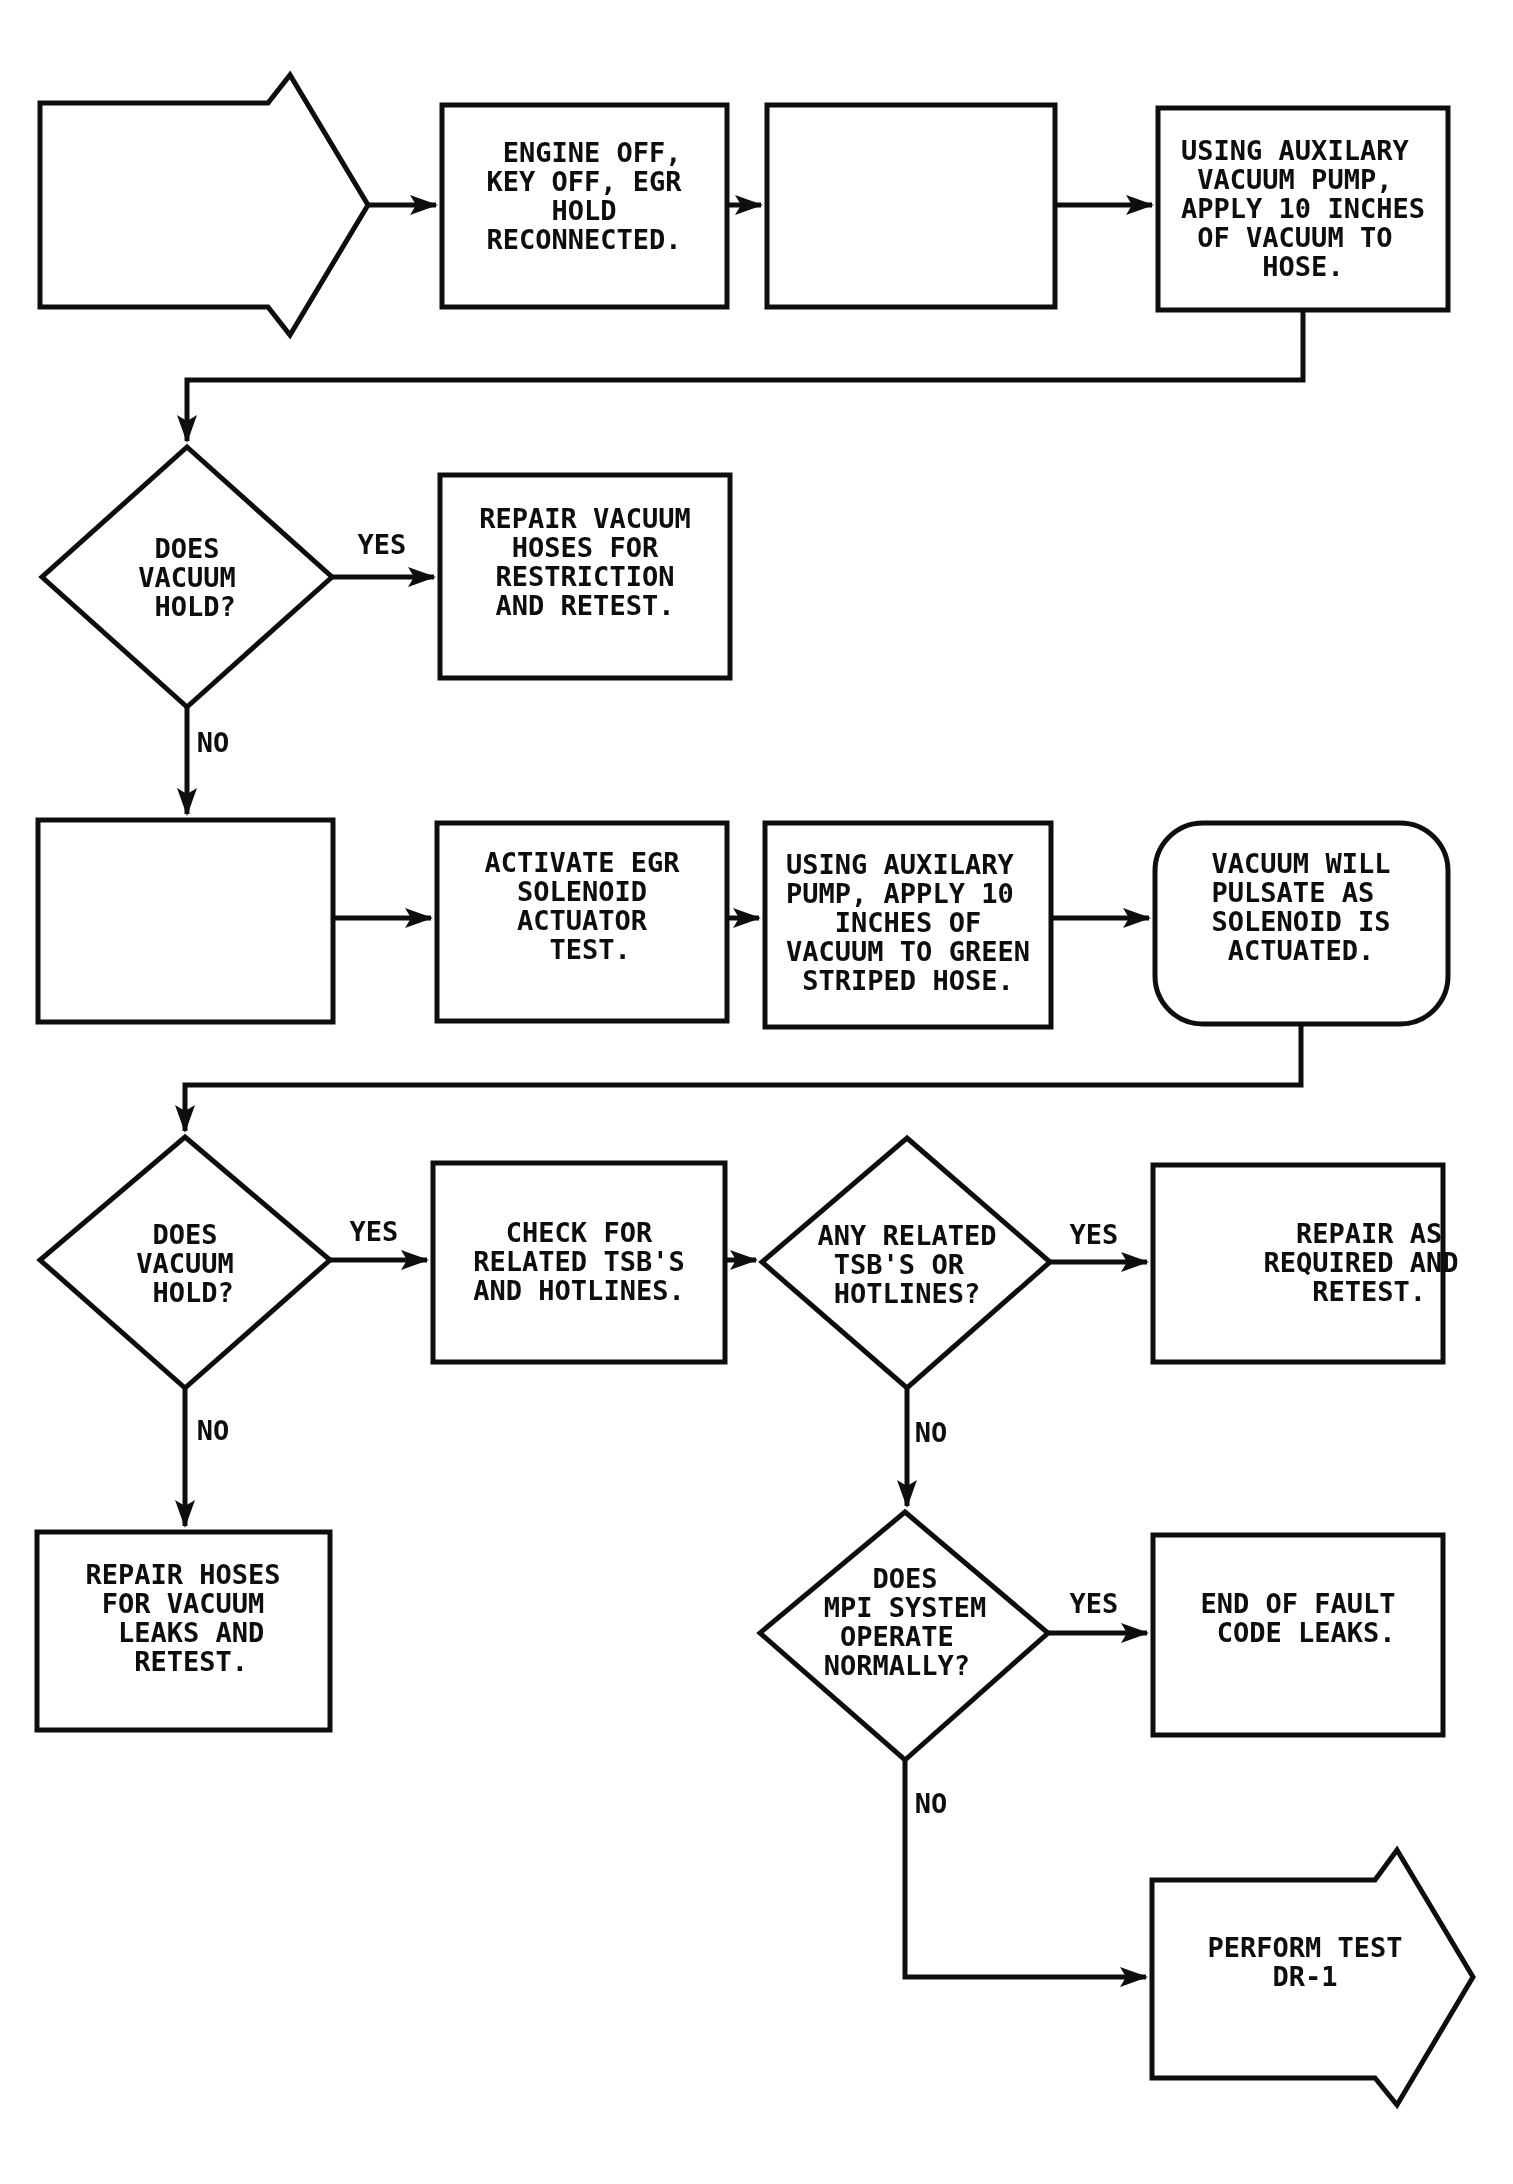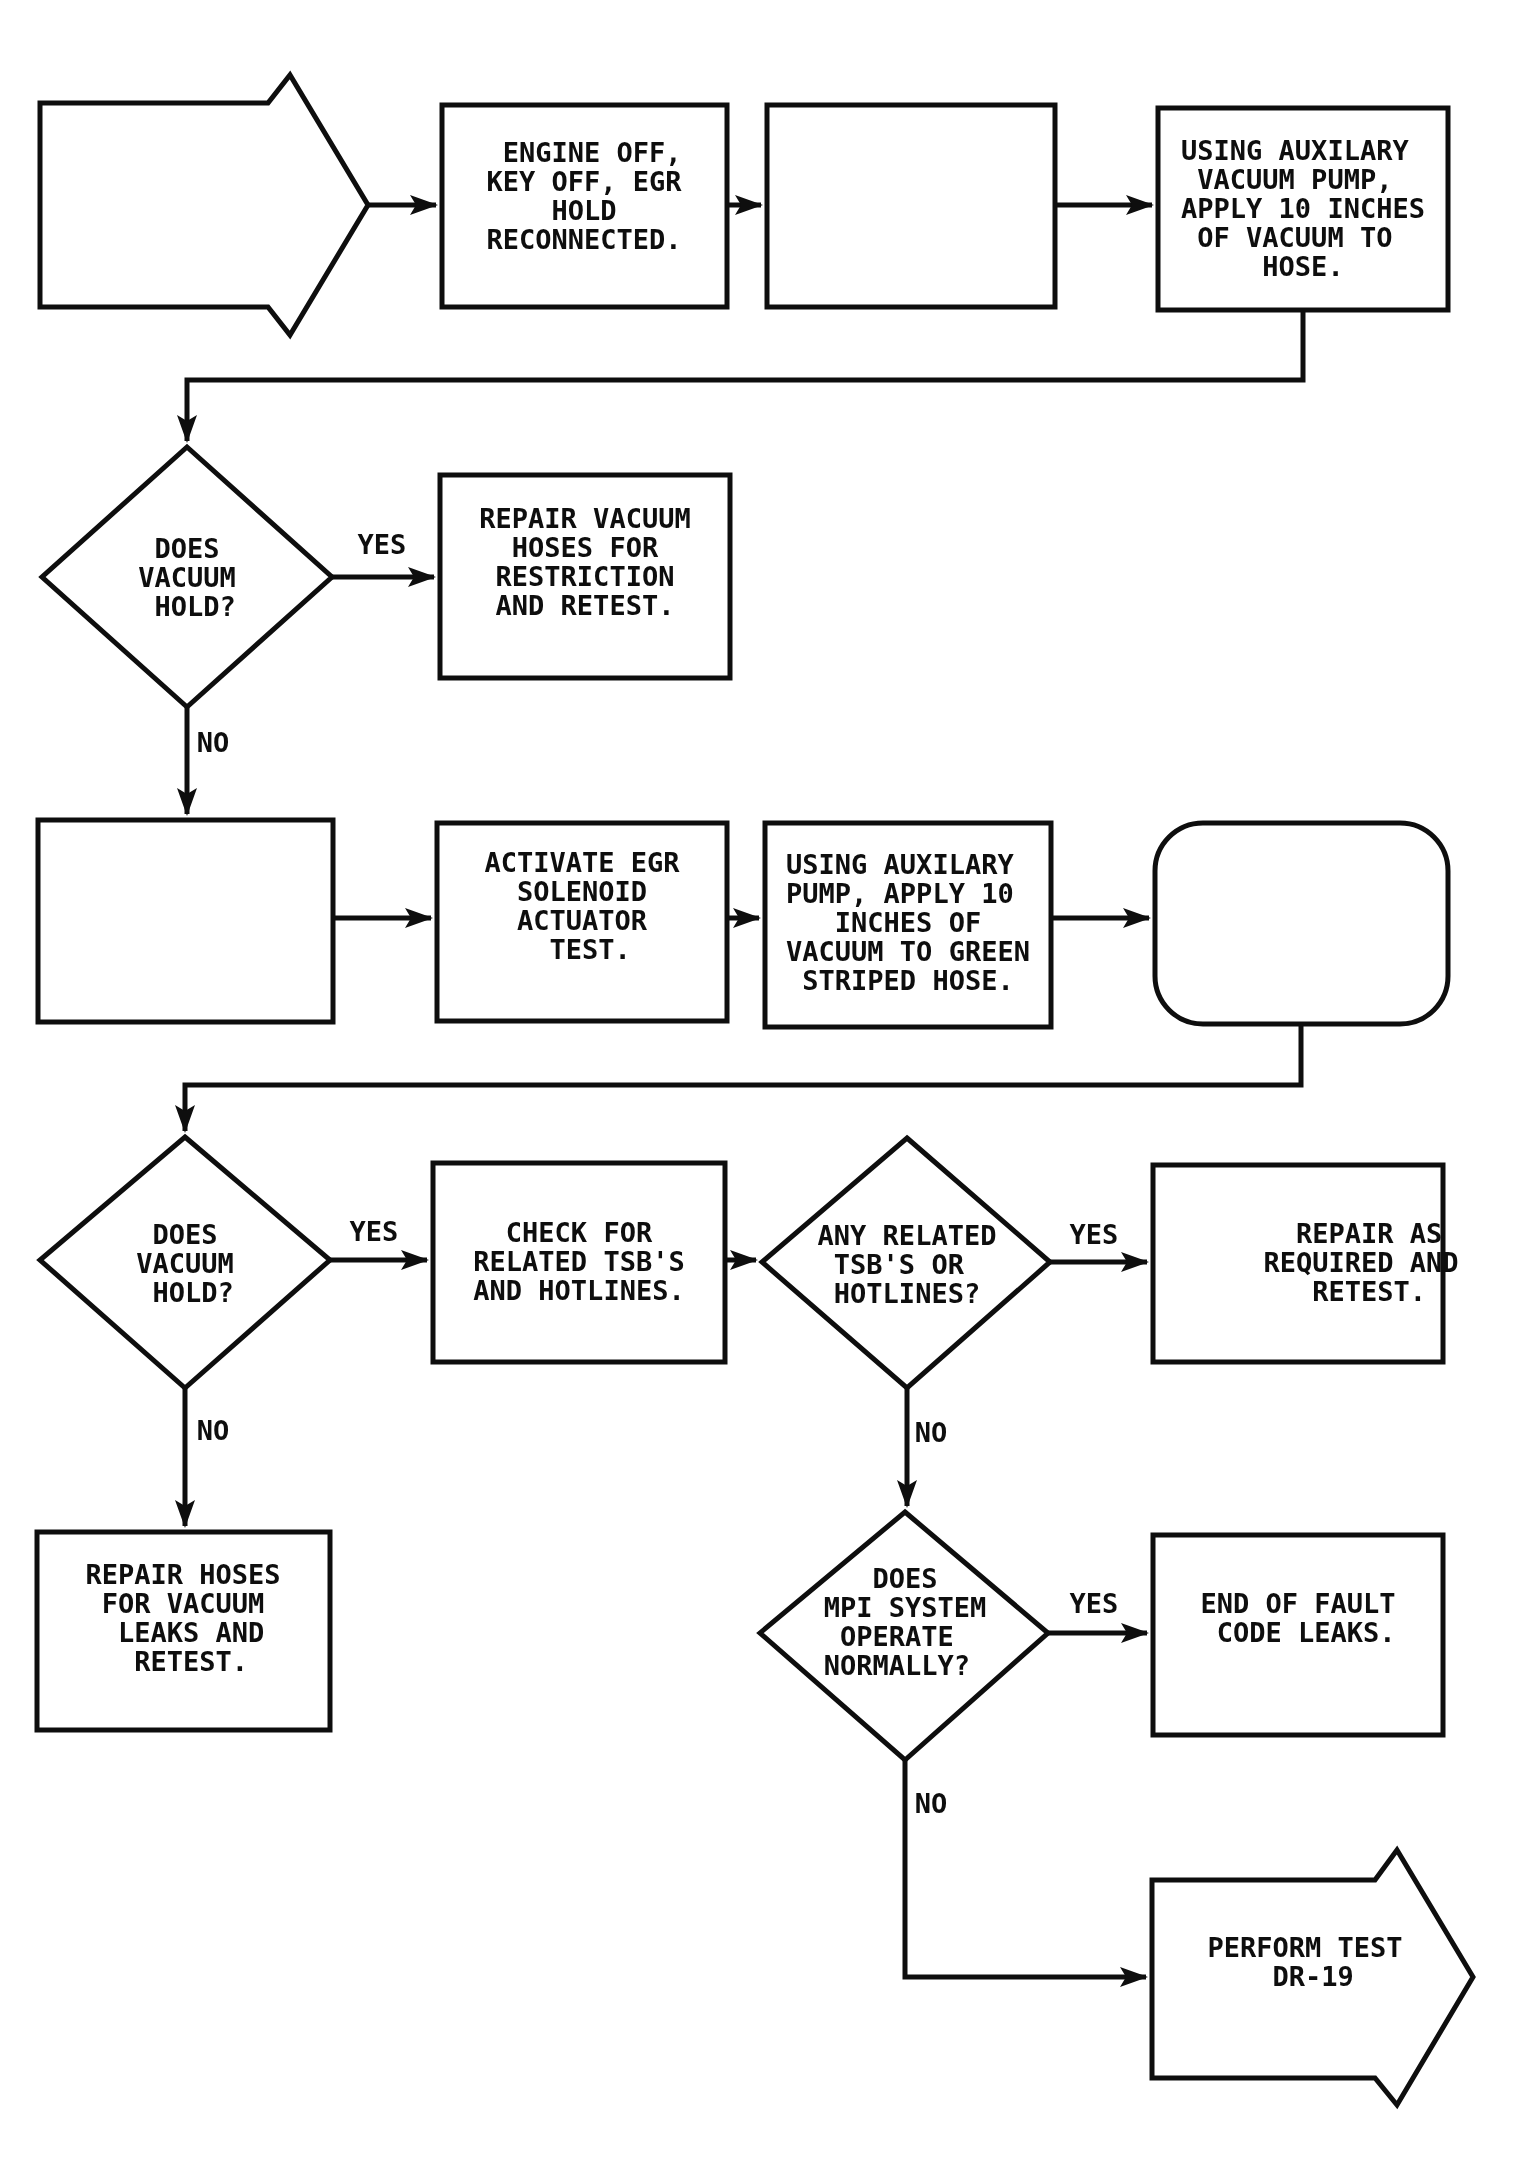--- a/index.html
+++ b/index.html
@@ -93,20 +93,24 @@
  AND RETEST.</div>
   <div class="node-text" style="left:582px;top:906px">ACTIVATE EGR
   SOLENOID
   ACTUATOR
     TEST.</div>
   <div class="node-text" style="left:908px;top:922px">USING AUXILARY
 PUMP, APPLY 10
    INCHES OF
 VACUUM TO GREEN
  STRIPED HOSE.</div>
+  <div class="node-text" style="left:1301px;top:907px">VACUUM WILL
+PULSATE AS
+SOLENOID IS
+ ACTUATED.</div>
   <div class="node-text" style="left:185px;top:1263px"> DOES
 VACUUM
  HOLD?</div>
   <div class="node-text" style="left:579px;top:1261px">  CHECK FOR
 RELATED TSB'S
 AND HOTLINES.</div>
   <div class="node-text" style="left:907px;top:1264px">ANY RELATED
  TSB'S OR
  HOTLINES?</div>
   <div class="node-text" style="left:1361px;top:1262px">  REPAIR AS
@@ -116,21 +120,21 @@
  FOR VACUUM
   LEAKS AND
    RETEST.</div>
   <div class="node-text" style="left:905px;top:1622px">   DOES
 MPI SYSTEM
  OPERATE
 NORMALLY?</div>
   <div class="node-text" style="left:1298px;top:1618px">END OF FAULT
  CODE LEAKS.</div>
   <div class="node-text" style="left:1305px;top:1962px">PERFORM TEST
-    DR-19</div>
+    DR-1</div>
 
   <div class="edge-label" style="left:382px;top:544px">YES</div>
   <div class="edge-label" style="left:213px;top:742px">NO</div>
   <div class="edge-label" style="left:374px;top:1231px">YES</div>
   <div class="edge-label" style="left:213px;top:1430px">NO</div>
   <div class="edge-label" style="left:1094px;top:1234px">YES</div>
   <div class="edge-label" style="left:931px;top:1432px">NO</div>
   <div class="edge-label" style="left:1094px;top:1603px">YES</div>
   <div class="edge-label" style="left:931px;top:1803px">NO</div>
 

